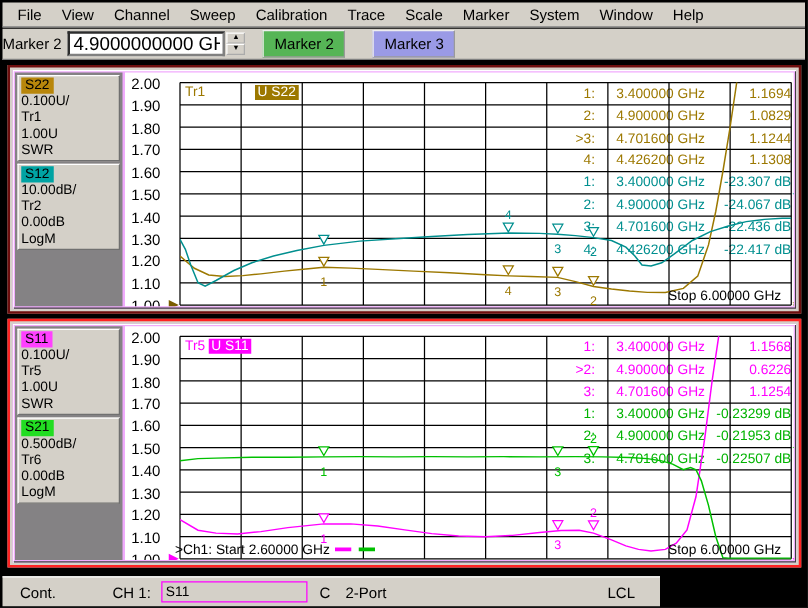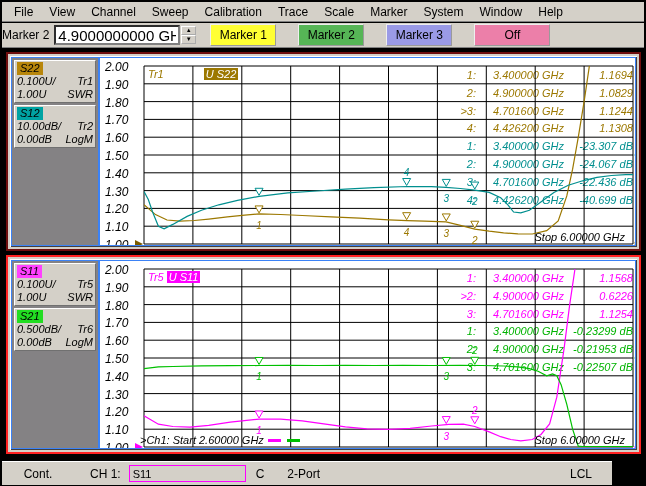--- a/index.html
+++ b/index.html
@@ -16,46 +16,46 @@
   .tb-input{width:118px;height:16px;font-size:15px;font-family:"Liberation Sans",sans-serif;
     border:2px inset #808080;background:#fff;padding:0 2px;}
   .spinner{display:flex;flex-direction:column;margin-left:1px;}
   .spin-btn{width:15px;height:9px;font-size:6px;line-height:7px;text-align:center;background:#d4d0c8;
     border:1px outset #fff;box-sizing:border-box;padding:0;}
   .tb-btns{display:flex;margin-left:14px;gap:22px;}
   .tb-btn{height:20px;font-size:12px;text-align:center;border:1px outset #eee;
     display:flex;align-items:center;justify-content:center;cursor:default;}
   
   .vna-window{position:absolute;left:6px;width:635px;height:199px;background:#d4d0c8;box-sizing:border-box;}
-  .vna-window .inner{position:absolute;inset:2px;background:#3b82f6;
-    box-shadow:inset 1px 1px 0 #fff, inset -1px -1px 0 #404040;font-style:italic;}
+  .vna-window .inner{position:absolute;inset:2px;background:#f0abfc;
+    box-shadow:inset 1px 1px 0 #fff, inset -1px -1px 0 #404040;}
   .sidebar{position:absolute;left:2px;top:2px;bottom:2px;width:86px;background:#848284;}
   .trace-box{margin:2px 2px 1px 2px;background:#d4d0c8;border:1px solid;
     border-color:#fff #707070 #707070 #fff;padding:1px 2px;font-size:11px;line-height:13px;}
   .trace-box .badge{display:inline-block;padding:0 3px;font-size:11px;}
-  .tb-row{display:flex;justify-content:space-between;}
+  .tb-row{display:flex;justify-content:space-between;flex-direction:column;}
   .plot{position:absolute;left:90px;top:2px;right:2px;bottom:2px;background:#fff;overflow:hidden;}
   .ytick{position:absolute;left:5px;font-size:12px;width:32px;}
   .plot-title{position:absolute;left:48px;top:10px;font-size:11px;z-index:5;}
   .plot-title .tbadge{color:#fff;padding:0 2px;margin-left:3px;}
   .readout-row{position:absolute;left:336px;width:197px;display:flex;font-size:11px;z-index:1;}
   .readout-row span{display:block;text-align:right;}
   .ro-num{width:40px;} .ro-freq{width:88px;} .ro-val{width:69px;}
   .axis-label{position:absolute;font-size:11px;bottom:2px;z-index:4;}
   .axis-start{left:40px;} .axis-stop{right:10px;}
   .dash{display:inline-block;width:13px;height:3px;margin:0 2px 2px 4px;vertical-align:middle;}
   .plot svg{position:absolute;left:0;top:0;z-index:3;pointer-events:none;}
   
-  .statusbar{position:absolute;left:2px;top:461px;width:610px;height:23px;background:#d4d0c8;
-    display:flex;align-items:center;font-size:12px;border-top:1px solid #fff;text-align:center;}
+  .statusbar{position:absolute;left:2px;top:461px;width:526px;height:23px;background:#d4d0c8;
+    display:flex;align-items:center;font-size:12px;border-top:1px solid #fff;}
   .sb-mode{margin-left:14px;width:44px;}
   .sb-ch{margin-left:30px;margin-right:8px;}
   .sb-parambox{width:112px;height:15px;border:1px solid #ff00ff;font-size:11px;
     padding-left:3px;display:flex;align-items:center;}
-  .sb-cal-c{margin-left:10px;} .sb-cal{margin-left:23px;}
+  .sb-cal-c{margin-left:10px;} .sb-cal{margin-left:12px;}
   .sb-lcl{margin-left:auto;margin-right:20px;}
 </style>
 </head>
 <body>
 
 <div class="screen">
 
   <div class="menubar">
       <div class="menu-item">File</div>
       <div class="menu-item">View</div>
@@ -71,24 +71,22 @@
     </div>
 
   <div class="toolbar">
     <div class="tb-label">Marker 2</div>
     <input class="tb-input" readonly="" value="4.9000000000 GHz" style="">
     <div class="spinner">
       <button class="spin-btn">▲</button>
       <button class="spin-btn">▼</button>
     </div>
     <div class="tb-btns">
-        <div class="tb-btn" style="background: rgb(255, 255, 51); width: 64px;">Marker 1</div>
         <div class="tb-btn" style="background: rgb(86, 181, 86); width: 64px;">Marker 2</div>
         <div class="tb-btn" style="background: rgb(154, 154, 230); width: 64px;">Marker 3</div>
-        <div class="tb-btn" style="background: rgb(236, 127, 169); width: 74px;">Off</div>
       </div>
   </div>
 
   <div class="vna-window" id="win0" style="top: 52px; border: 2px solid rgb(110, 14, 14);">
     <div class="inner">
       <div class="sidebar">
           <div class="trace-box"><span class="badge" style="background: rgb(184, 134, 11);">S22</span><div class="tb-row">
               <span>0.100U/</span>
               <span>Tr1</span>
             </div><div class="tb-row">
@@ -147,21 +145,21 @@
             <span class="ro-val">-24.067 dB</span>
           </div>
           <div class="readout-row" style="top: 117.8px; color: rgb(0, 143, 143);">
             <span class="ro-num">3:</span>
             <span class="ro-freq">4.701600 GHz</span>
             <span class="ro-val">-22.436 dB</span>
           </div>
           <div class="readout-row" style="top: 135.6px; color: rgb(0, 143, 143);">
             <span class="ro-num">4:</span>
             <span class="ro-freq">4.426200 GHz</span>
-            <span class="ro-val">-40.699 dB</span>
+            <span class="ro-val">-22.417 dB</span>
           </div>
           <div class="axis-label axis-stop">Stop 6.00000 GHz</div>
           <svg width="545" height="194">
             <defs>
               <clipPath id="clip0">
                 <rect x="44" y="8" width="489" height="178"></rect>
               </clipPath>
             </defs>
             <line x1="44" y1="8" x2="44" y2="186" stroke="#000" stroke-width="1"></line>
             <line x1="44" y1="8" x2="533" y2="8" stroke="#000" stroke-width="1"></line>

